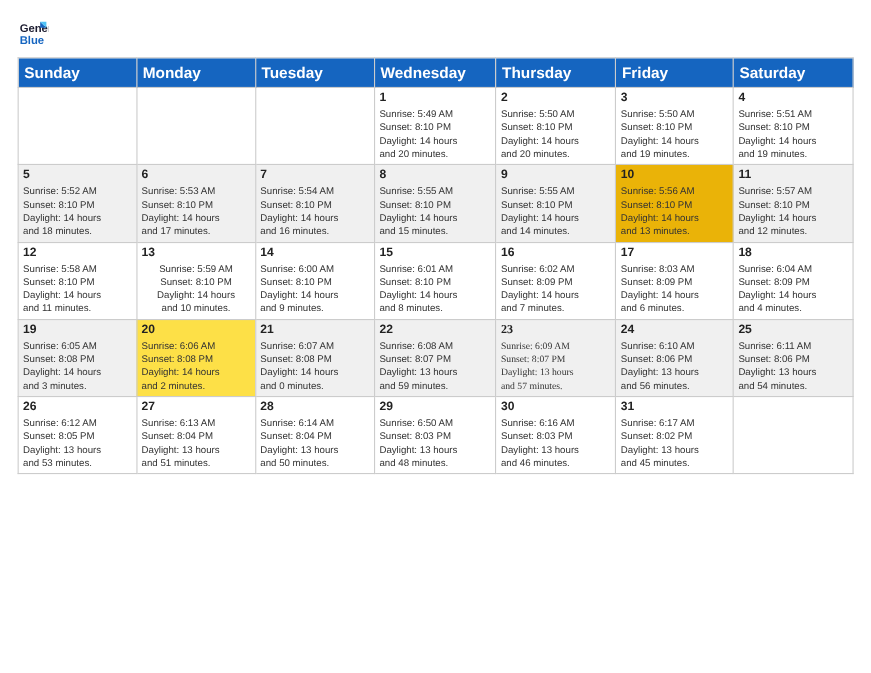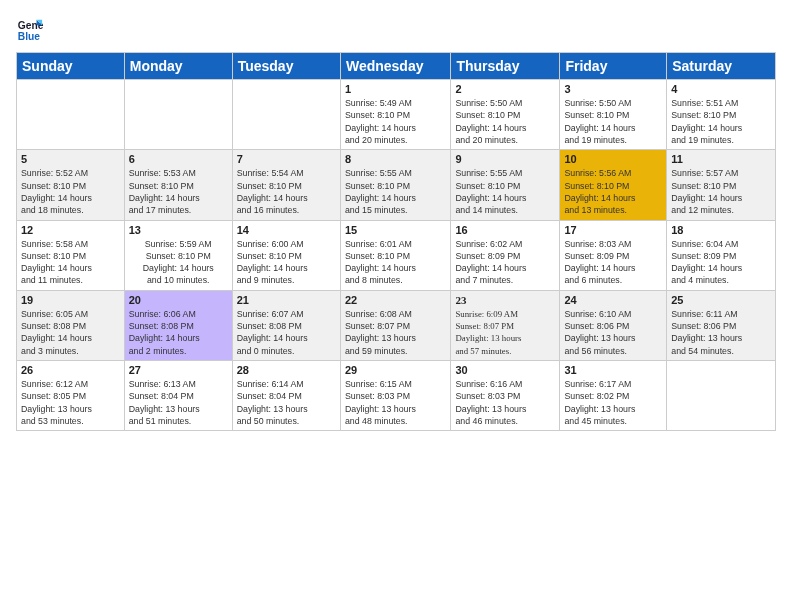--- a/index.html
+++ b/index.html
@@ -254,21 +254,21 @@
           </td>
         </tr>
         <tr class="week-row" style="background: rgb(240, 240, 240);">
           <td style="background: rgb(240, 240, 240);">
             <span class="day-num">19</span>
             <div class="day-info" style="white-space: pre-line;">Sunrise: 6:05 AM
 Sunset: 8:08 PM
 Daylight: 14 hours
 and 3 minutes.</div>
           </td>
-          <td style="background: #c4b5fd; margin-left: 44px;">
+          <td style="background: #fde047; margin-left: 44px;">
             <span class="day-num">20</span>
             <div class="day-info" style="white-space: pre-line;">Sunrise: 6:06 AM
 Sunset: 8:08 PM
 Daylight: 14 hours
 and 2 minutes.</div>
           </td>
           <td style="background: rgb(240, 240, 240);">
             <span class="day-num">21</span>
             <div class="day-info" style="white-space: pre-line;">Sunrise: 6:07 AM
 Sunset: 8:08 PM
@@ -321,21 +321,21 @@
           </td>
           <td>
             <span class="day-num">28</span>
             <div class="day-info" style="white-space: pre-line;">Sunrise: 6:14 AM
 Sunset: 8:04 PM
 Daylight: 13 hours
 and 50 minutes.</div>
           </td>
           <td>
             <span class="day-num">29</span>
-            <div class="day-info" style="white-space: pre-line;">Sunrise: 6:15 AM
+            <div class="day-info" style="white-space: pre-line;">Sunrise: 6:50 AM
 Sunset: 8:03 PM
 Daylight: 13 hours
 and 48 minutes.</div>
           </td>
           <td>
             <span class="day-num">30</span>
             <div class="day-info" style="white-space: pre-line;">Sunrise: 6:16 AM
 Sunset: 8:03 PM
 Daylight: 13 hours
 and 46 minutes.</div>

